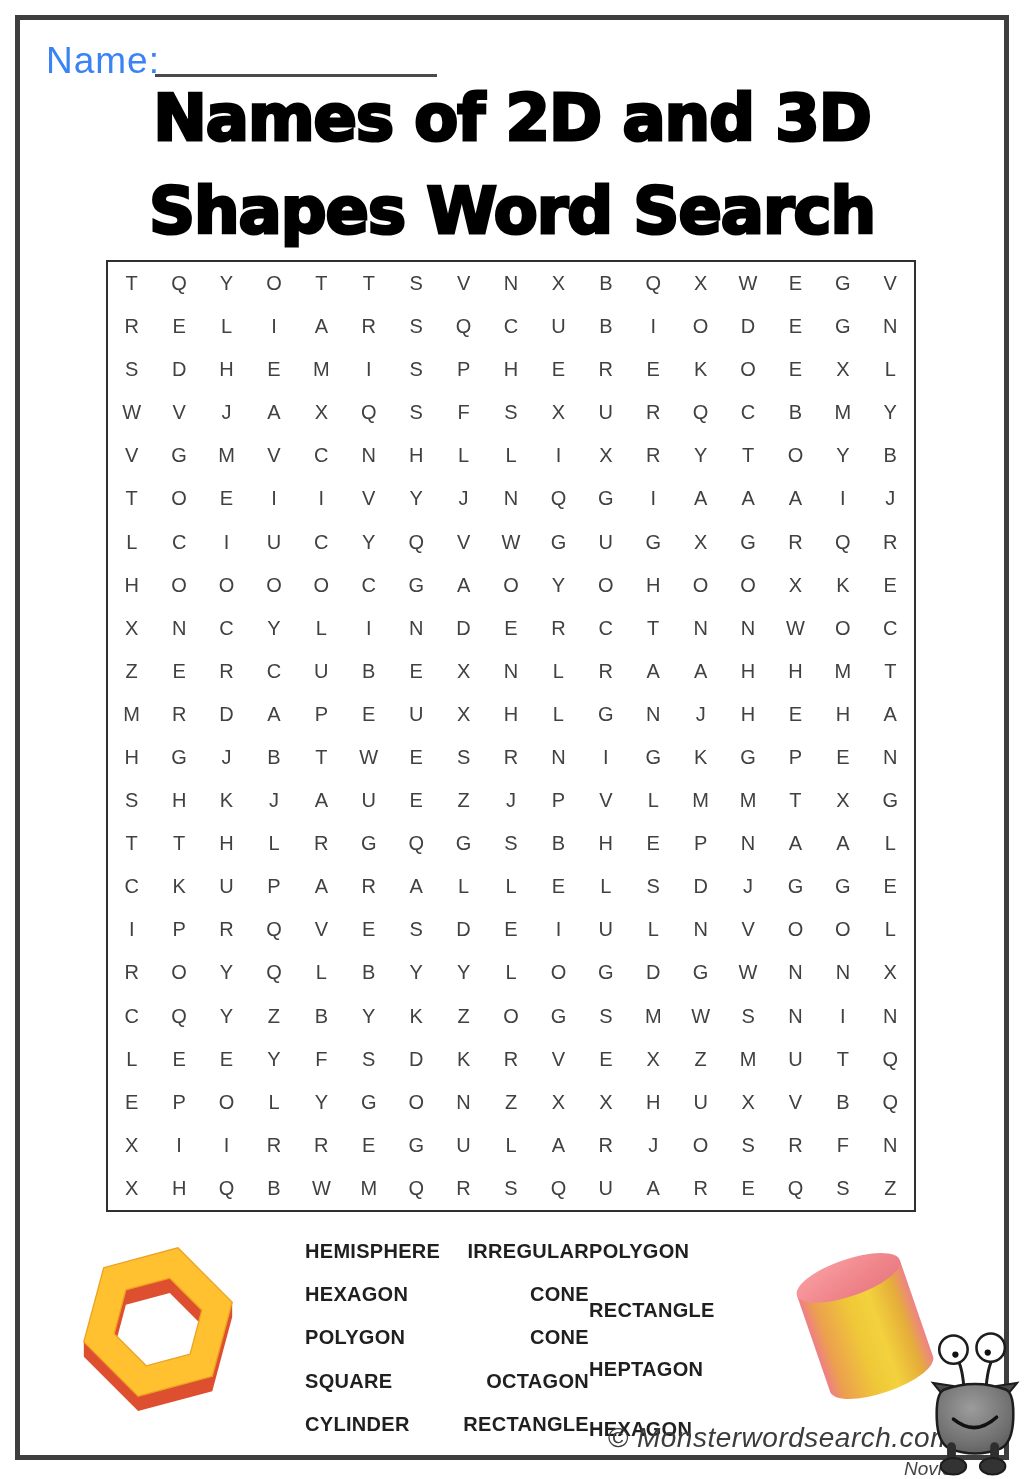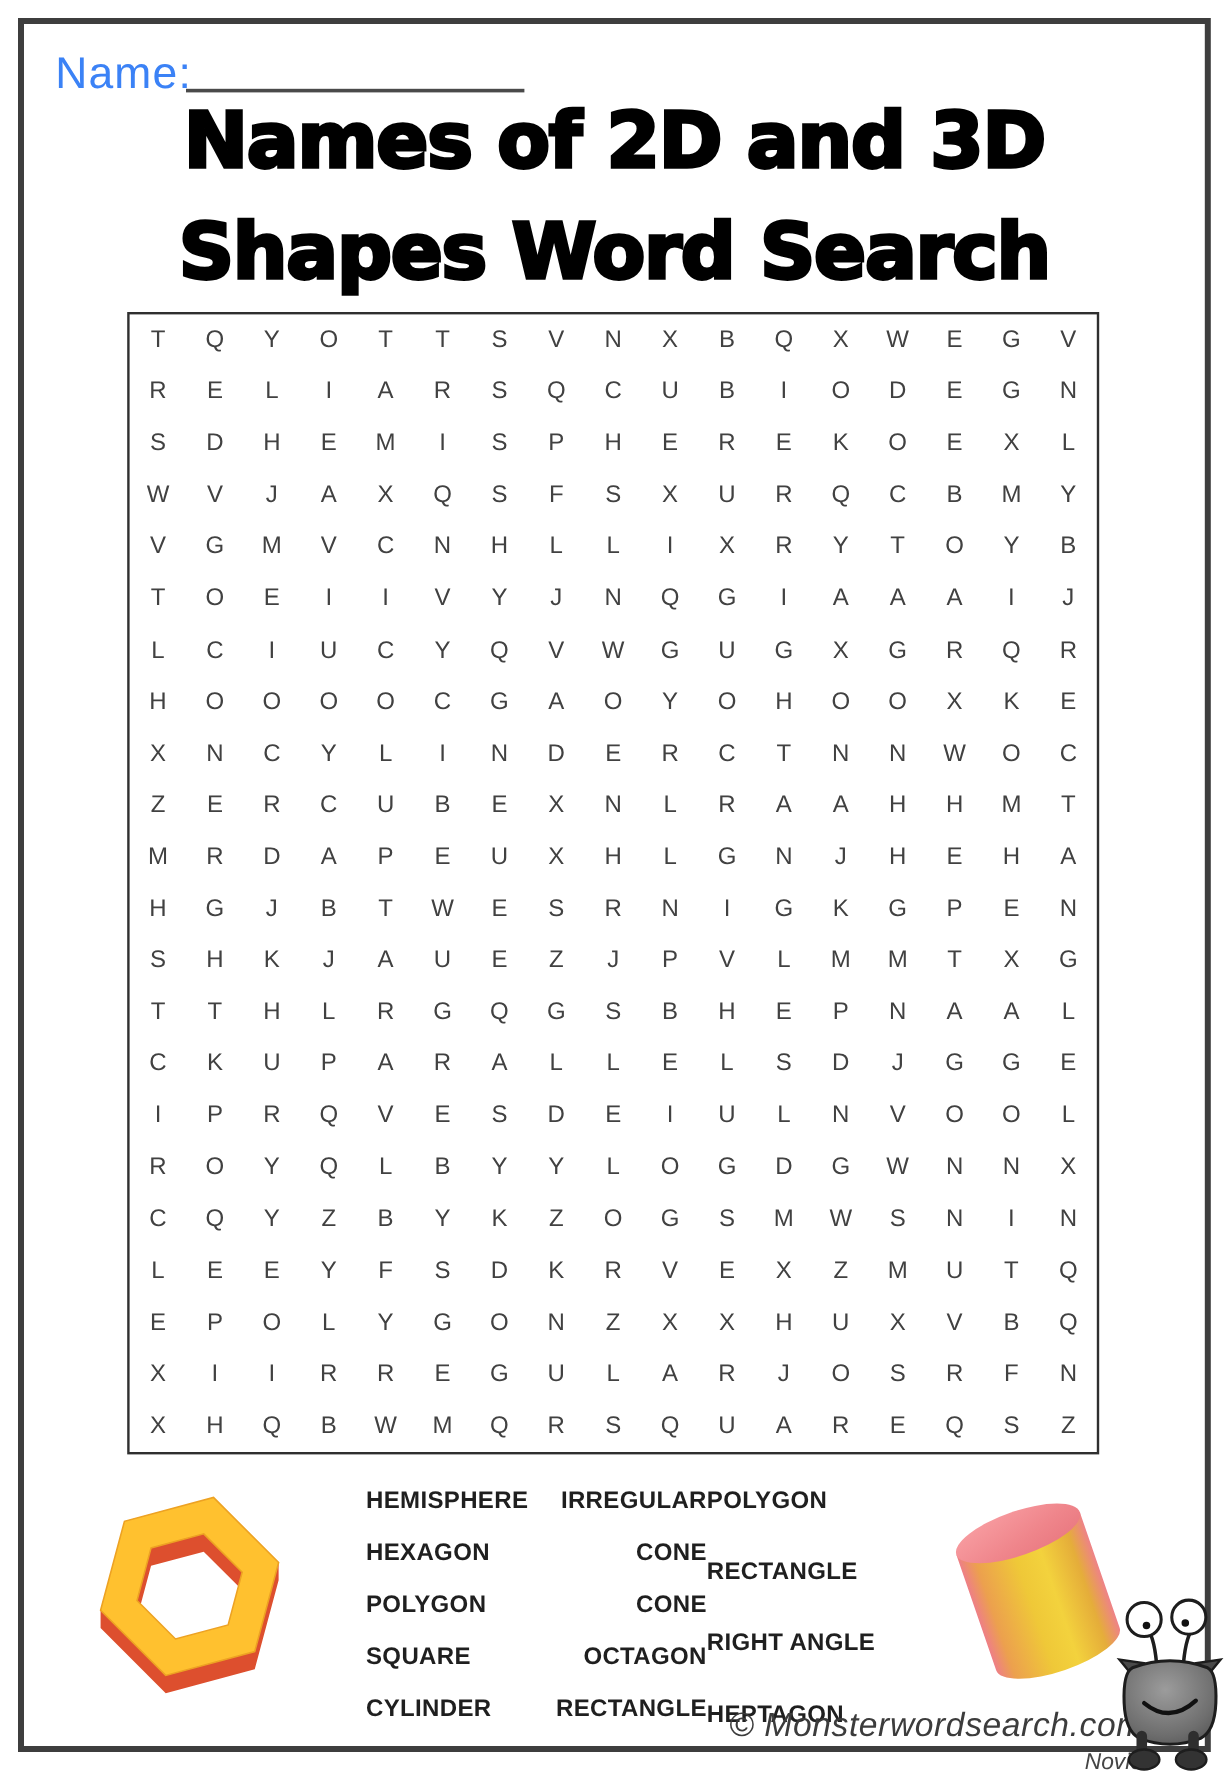--- a/index.html
+++ b/index.html
@@ -445,21 +445,20 @@
     <div class="word-col">
       <div class="word">IRREGULAR</div>
       <div class="word">CONE</div>
       <div class="word">CONE</div>
       <div class="word">OCTAGON</div>
       <div class="word">RECTANGLE</div>
     </div>
     <div class="word-col">
       <div class="word">POLYGON</div>
       <div class="word">RECTANGLE</div>
-      <div class="word">RIGHT ANGLE</div>
       <div class="word">HEPTAGON</div>
       <div class="word">HEXAGON</div>
     </div>
   </div>
 
 <svg class="illus-left" viewBox="0 0 220 200" aria-hidden="true">
   <path fill-rule="evenodd" fill="#dd4f2e" d="M25,118.8 L47.8,33.8 L132.8,11 L195,73.2 L195,90.2 L172.2,175.2 L87.2,198 L25,135.8 Z
            M123.5,62.8 L160.2,99.5 L146.8,149.8 L96.5,163.2 L59.8,126.5 L73.2,76.2 Z"></path>
   <path fill-rule="evenodd" fill="#ffc12f" stroke="#eda223" stroke-width="1.5" d="M132.8,11 L195,73.2 L172.2,158.2 L87.2,181 L25,118.8 L47.8,33.8 Z
            M123.5,45.8 L160.2,82.5 L146.8,132.8 L96.5,146.2 L59.8,109.5 L73.2,59.2 Z"></path>

